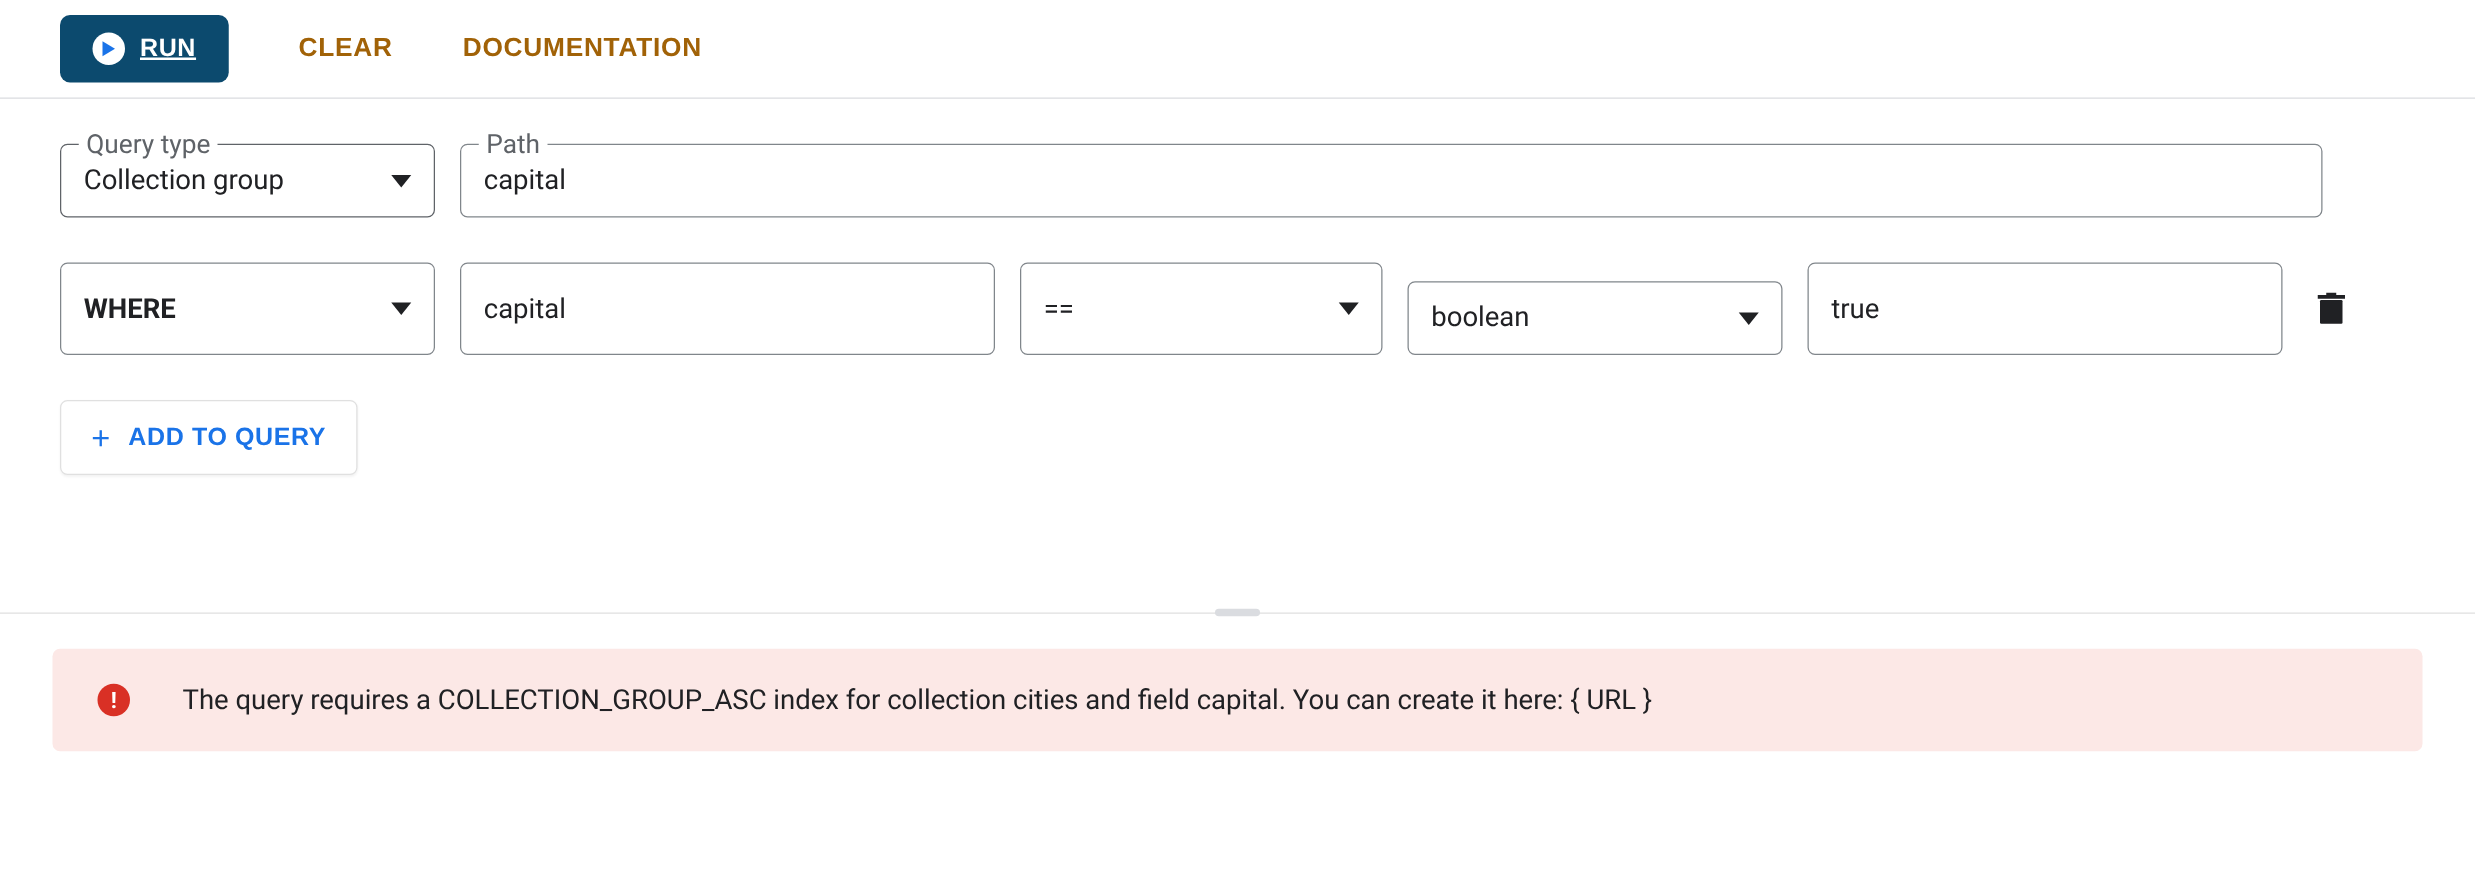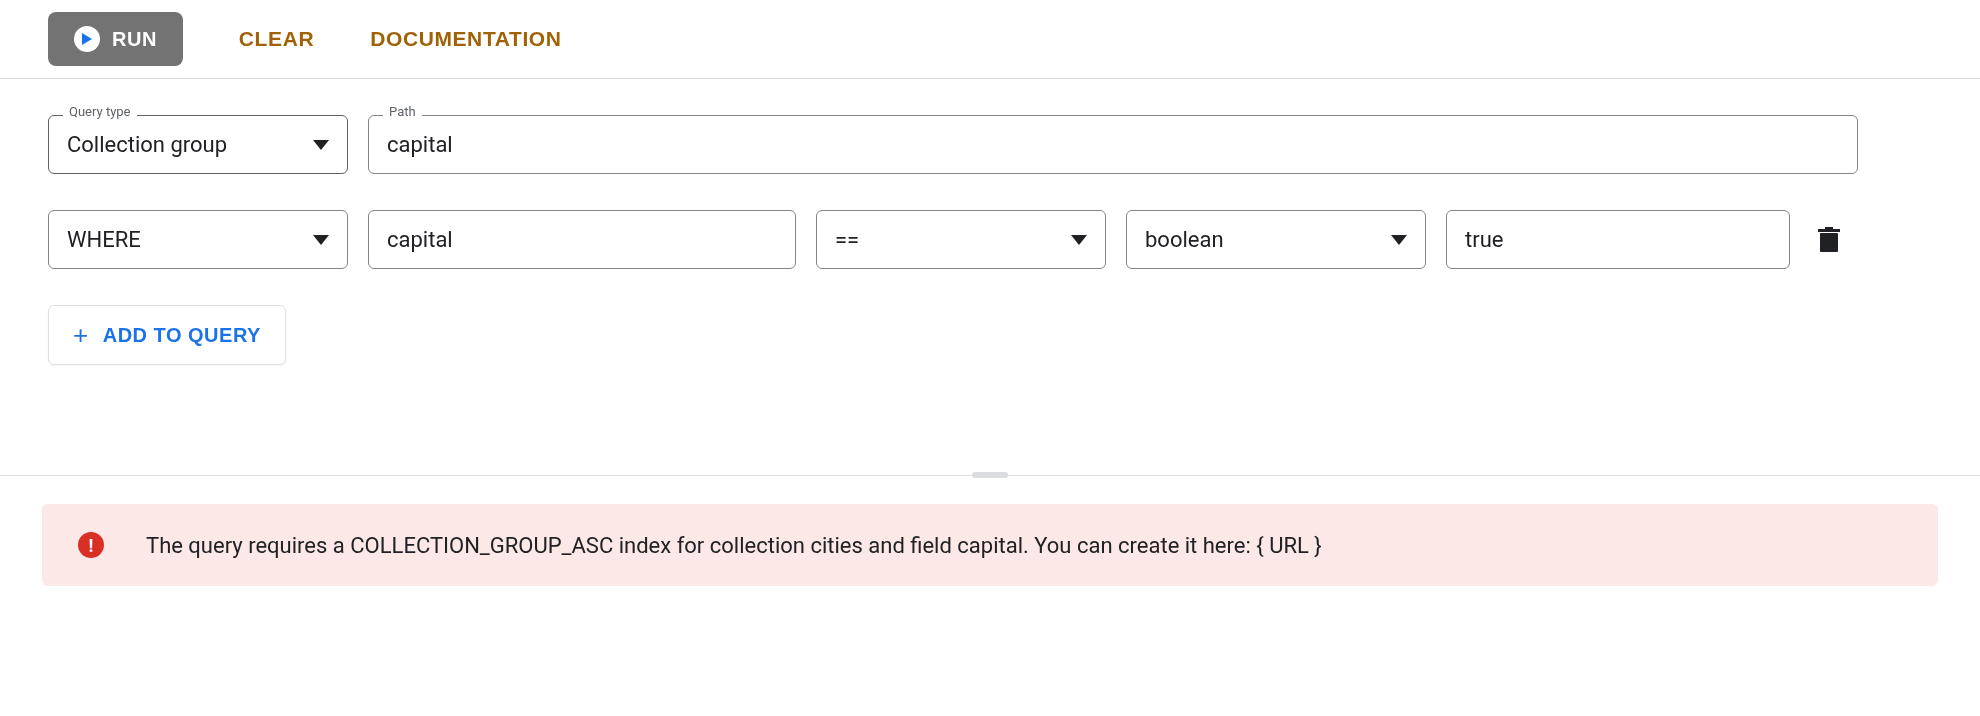--- a/index.html
+++ b/index.html
@@ -14,29 +14,30 @@
     display: flex;
     align-items: center;
     gap: 56px;
     padding: 12px 48px;
     border-bottom: 1px solid #dadce0;
   }
   .run-btn {
     display: inline-flex;
     align-items: center;
     gap: 12px;
-    background: #737373;
+    background: #0c4a6e;
     color: #fff;
     border: none;
     border-radius: 8px;
     padding: 14px 26px;
     font-size: 20px;
     font-weight: 600;
     letter-spacing: 0.5px;
     cursor: pointer;
+    text-decoration: underline;
   }
   .run-icon {
     display: inline-flex;
     width: 26px;
     height: 26px;
     border-radius: 50%;
     background: #fff;
     color: #1a73e8;
     align-items: center;
     justify-content: center;
@@ -72,38 +73,38 @@
     background: #fff;
     cursor: pointer;
   }
   .field.thin { border-color: #80868b; border-width: 1px; }
   .field .label-float {
     position: absolute;
     top: -12px;
     left: 14px;
     background: #fff;
     padding: 0 6px;
-    font-size: 13px;
+    font-size: 21px;
     color: #5f6368;
   }
   .field .val { flex: 1; text-align: left; white-space: nowrap; overflow: hidden; }
   .caret {
     width: 0; height: 0;
     border-left: 8px solid transparent;
     border-right: 8px solid transparent;
     border-top: 10px solid #202124;
     margin-left: 16px;
   }
   .w-qt   { width: 300px; }
   .w-path { flex: 1; max-width: 1490px; }
-  .w-clause { width: 300px; }
+  .w-clause { width: 300px; font-weight: bold; }
   .w-fieldname { width: 428px; }
   .w-op   { width: 290px; }
-  .w-type { width: 300px; }
-  .w-value{ width: 344px; }
+  .w-type { width: 300px; margin-top: 15px; }
+  .w-value{ width: 380px; }
   .trash-btn {
     background: none;
     border: none;
     cursor: pointer;
     padding: 8px;
     display: flex;
     align-items: center;
   }
   .add-btn {
     display: inline-flex;

